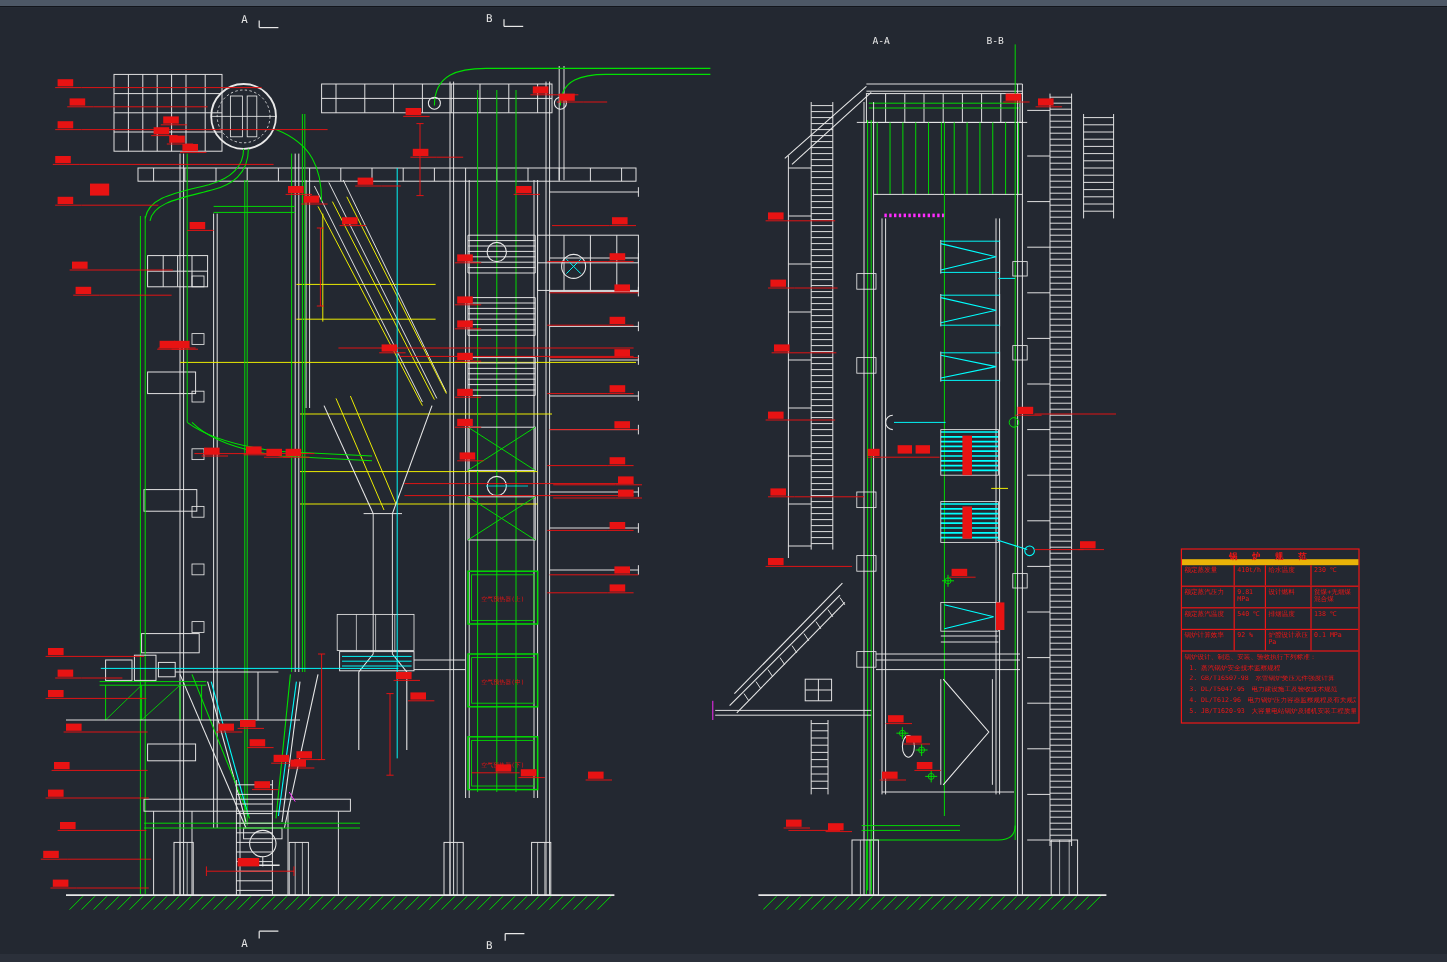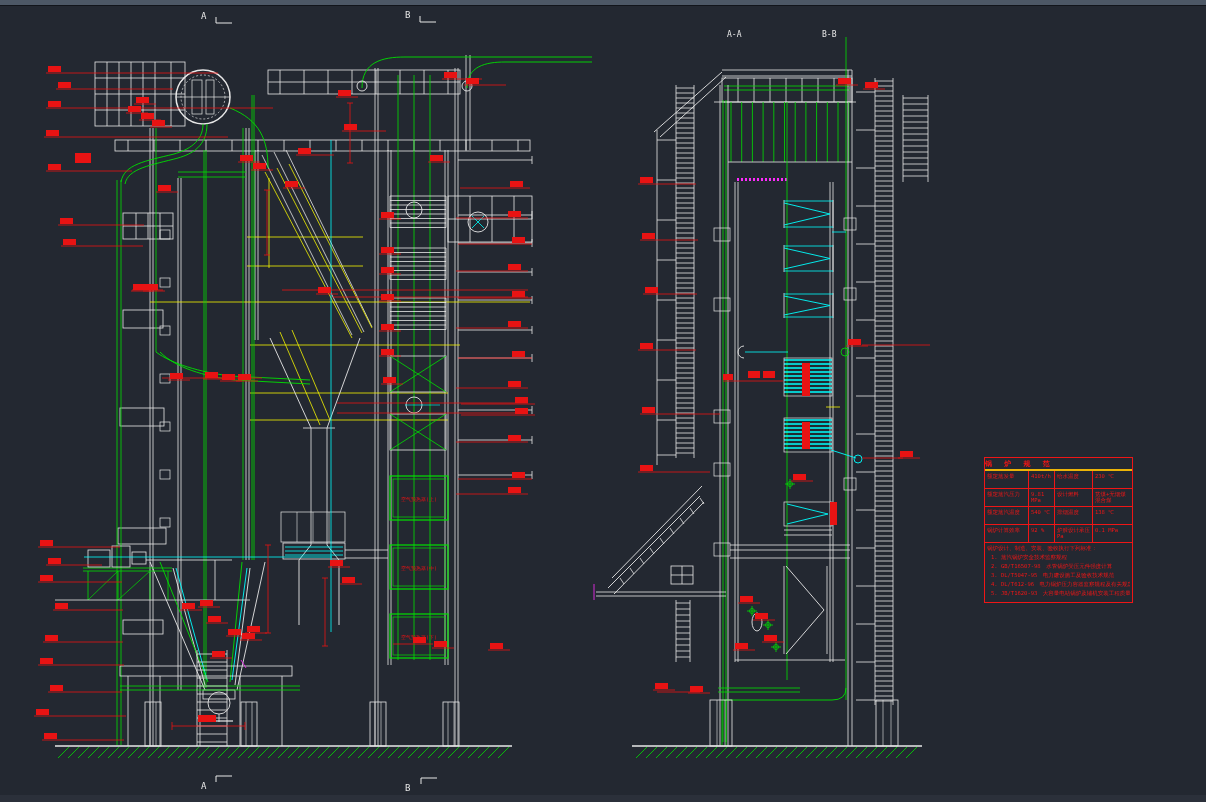--- a/index.html
+++ b/index.html
@@ -4,21 +4,21 @@
 <style>
   html,body{margin:0;padding:0;background:#15181e;}
   .viewport{position:relative;width:1206px;height:802px;background:#232831;overflow:hidden;
             font-family:"DejaVu Sans Mono",monospace;}
   .topstrip{position:absolute;left:0;top:0;width:1206px;height:5px;background:#4d5866;border-bottom:1px solid #12151b;}
   .botstrip{position:absolute;left:0;top:795px;width:1206px;height:7px;background:#2b303a;}
   svg{position:absolute;left:0;top:0;}
   
   .spec{position:absolute;left:984px;top:457px;width:147px;color:#ef1616;
         border:1px solid #ef1616;font-size:5.5px;line-height:1.1;background:rgba(0,0,0,0);}
-  .spec .title{height:13px;border-bottom:2px solid #eab308;text-align:left;
+  .spec .title{height:13px;border-bottom:5px solid #eab308;text-align:center;
         font-size:7px;font-weight:bold;letter-spacing:4px;padding-top:3px;box-sizing:border-box;}
   .spec .row{display:flex;height:17px;border-bottom:1px solid #ef1616;}
   .spec .row .c{box-sizing:border-box;padding:2px 1px 0 2px;border-right:1px solid #ef1616;overflow:hidden;}
   .spec .row .c1{width:44px;} .spec .row .c2{width:26px;} .spec .row .c3{width:38px;}
   .spec .row .c4{width:39px;border-right:none;}
   .spec .notes{padding:2px 2px 3px 2px;}
   .spec .notes div{margin-bottom:3px;white-space:nowrap;overflow:hidden;}
   .spec .notes div.ind{padding-left:4px;}
   text{font-family:"DejaVu Sans Mono",monospace;}
 </style>

